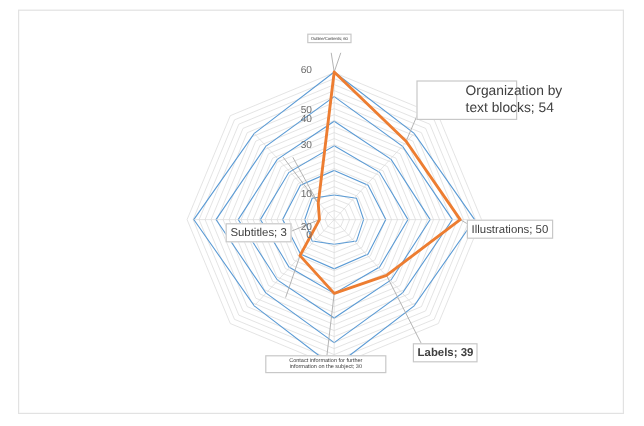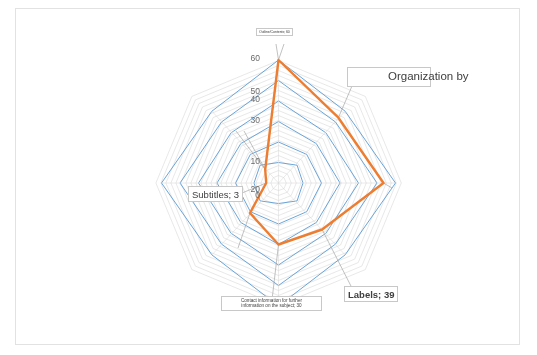--- a/index.html
+++ b/index.html
@@ -149,22 +149,24 @@
   <div class="tick-label" style="left:242px; top:94px; width:18px;">40</div>
   <div class="tick-label" style="left:242px; top:115px; width:18px;">30</div>
   <div class="tick-label" style="left:242px; top:136px; width:18px;margin-top:48px;">20</div>
   <div class="tick-label" style="left:242px; top:156px; width:18px;">10</div>
   <div class="tick-label" style="left:242px; top:190px; width:18px;">0</div>
 
   <div class="callout tiny" style="left:256px; top:28px;">Outline/Contents; 60</div>
 
   <div class="callout lg" style="left:347px; top:67px; width:84px;padding-left:40px;">
     <div>Organization by</div>
+    <div>text blocks; 54</div>
   </div>
 
+  <div class="callout md" style="left:389px; top:183px;">Illustrations; 50</div>
 
   <div class="callout md" style="left:344px; top:286px;font-weight:bold;">Labels; 39</div>
 
   <div class="callout sm wrap" style="left:221px; top:296px; width:101px;">
     <div>Contact information for further</div>
     <div>information on the subject; 30</div>
   </div>
 
 
   <div class="callout md" style="left:188px; top:186px;">Subtitles; 3</div>

